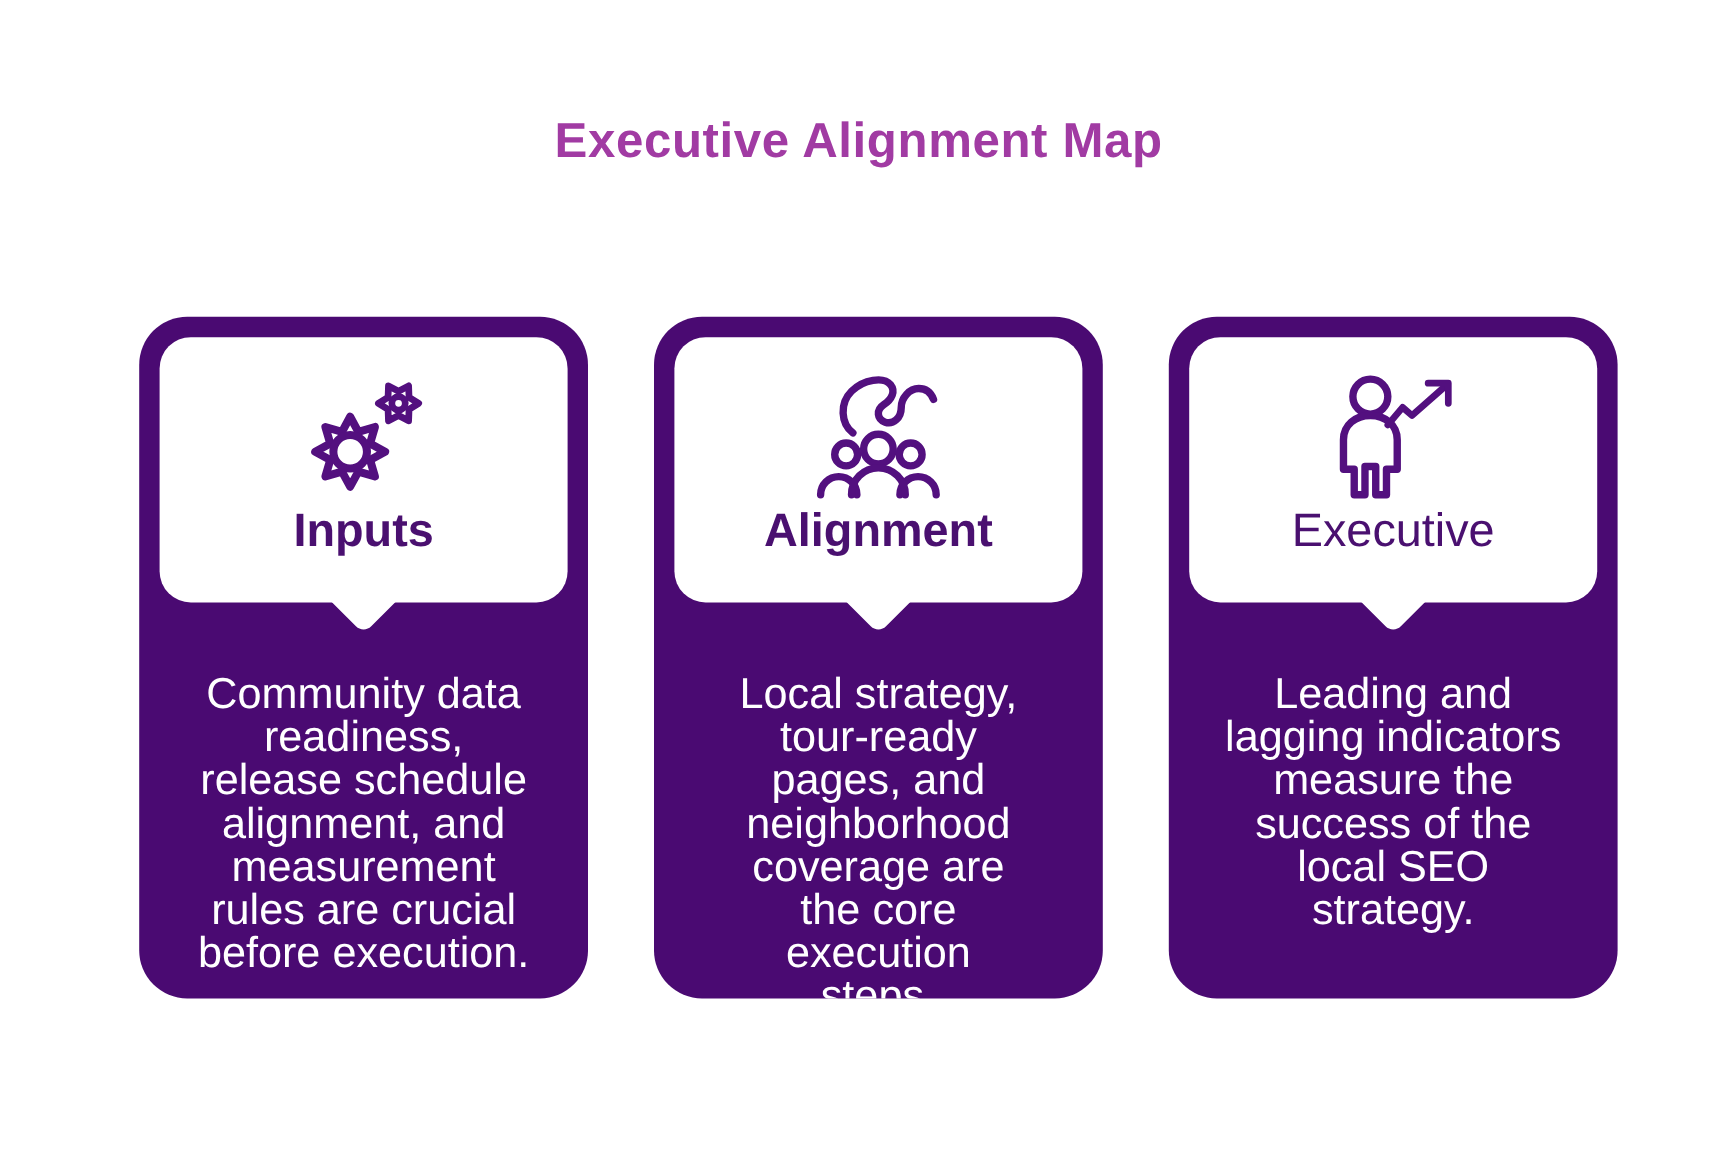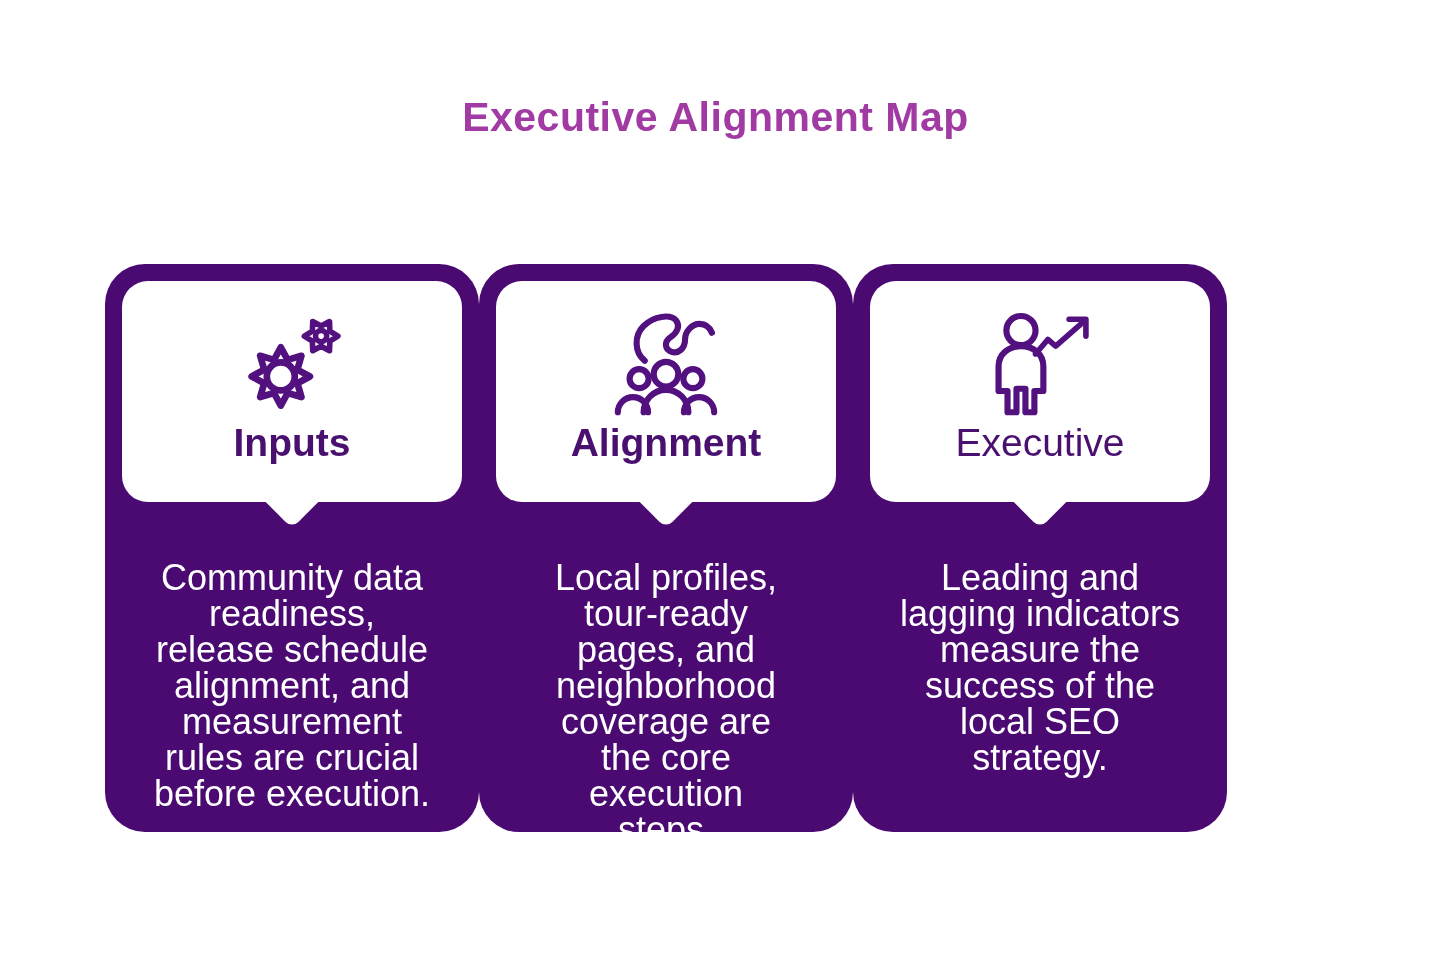--- a/index.html
+++ b/index.html
@@ -22,22 +22,23 @@
     text-align: center;
     font-size: 41px;
     font-weight: 700;
     letter-spacing: 0.5px;
     color: var(--title, #A13BA3);
   }
 
   .cards-row {
     position: absolute;
     top: 264px;
-    left: 105px;
+    left: 116px;
     display: flex;
+    gap: 55px;
   }
 
   .card {
     width: 374px;
     height: 568px;
     background: var(--card-bg, #4A0A72);
     border-radius: 40px;
     overflow: hidden;
   }
 
@@ -129,21 +130,21 @@
             <circle stroke-width="5.5" cx="50" cy="60" r="11"></circle>
             <circle stroke-width="5.5" cx="26" cy="64" r="8.5"></circle>
             <circle stroke-width="5.5" cx="74" cy="64" r="8.5"></circle>
             <path stroke-width="5.5" d="M7,94 A13.5,13.5 0 0 1 34,94"></path>
             <path stroke-width="5.5" d="M66,94 A13.5,13.5 0 0 1 93,94"></path>
             <path stroke-width="5.5" d="M30,94 A20,20 0 0 1 70,94"></path>
           </svg>
         </div>
         <div class="card-heading">Alignment</div>
       </div>
-      <div class="card-body">Local profiles, tour-ready pages, and neighborhood coverage are the core execution steps.</div>
+      <div class="card-body">Local strategy, tour-ready pages, and neighborhood coverage are the core execution steps.</div>
     </div>
 
     <div class="card">
       <div class="card-panel">
         <div class="card-icon">
           <svg viewBox="0 0 100 100">
             <circle stroke-width="5.5" cx="33" cy="21" r="13"></circle>
             <path stroke-width="5.5" d="M13,75 L13,53 C13,42 22,35 33,35 C44,35 53,42 53,53 L53,75 L45,75 L45,94 L37,94 L37,73 L29,73 L29,94 L21,94 L21,75 Z"></path>
             <path stroke-width="5" d="M46,42 L57,29 L64,35 L89,13"></path>
             <path stroke-width="5" d="M76,11 L91,11 L91,26"></path>

